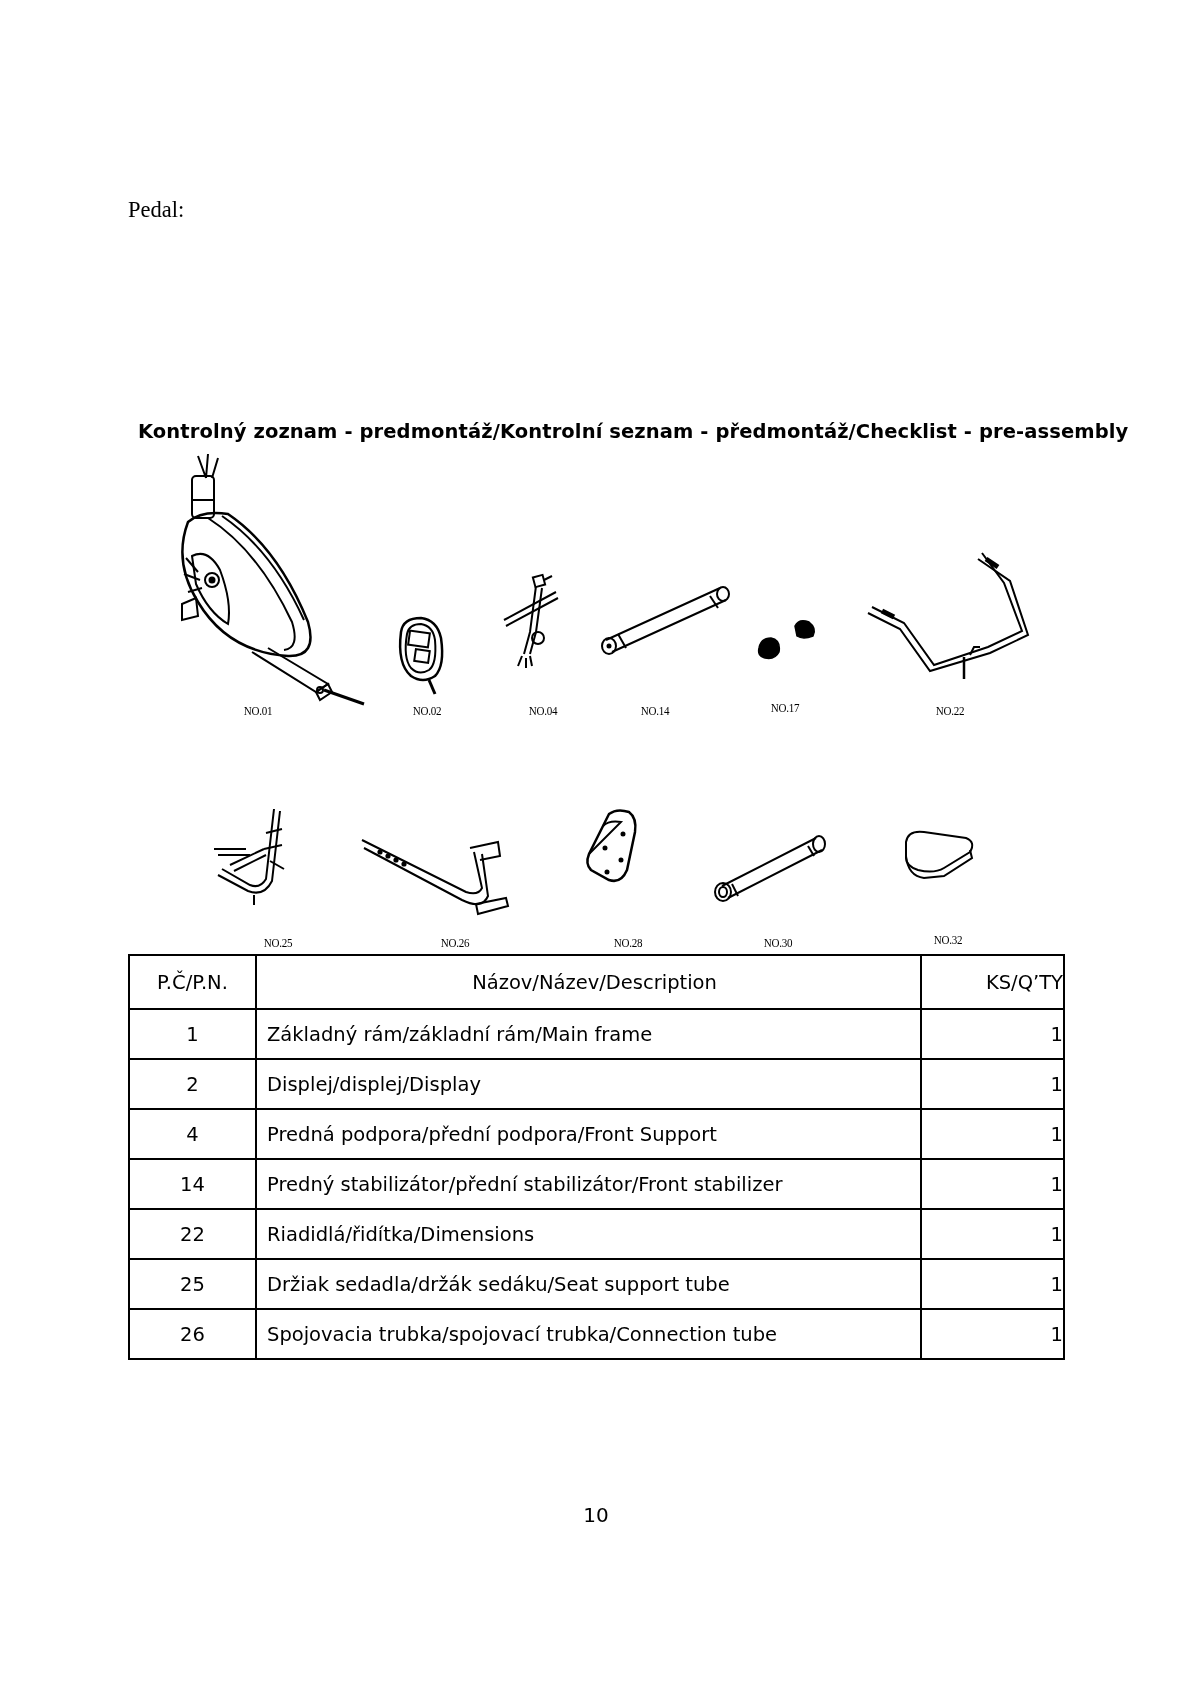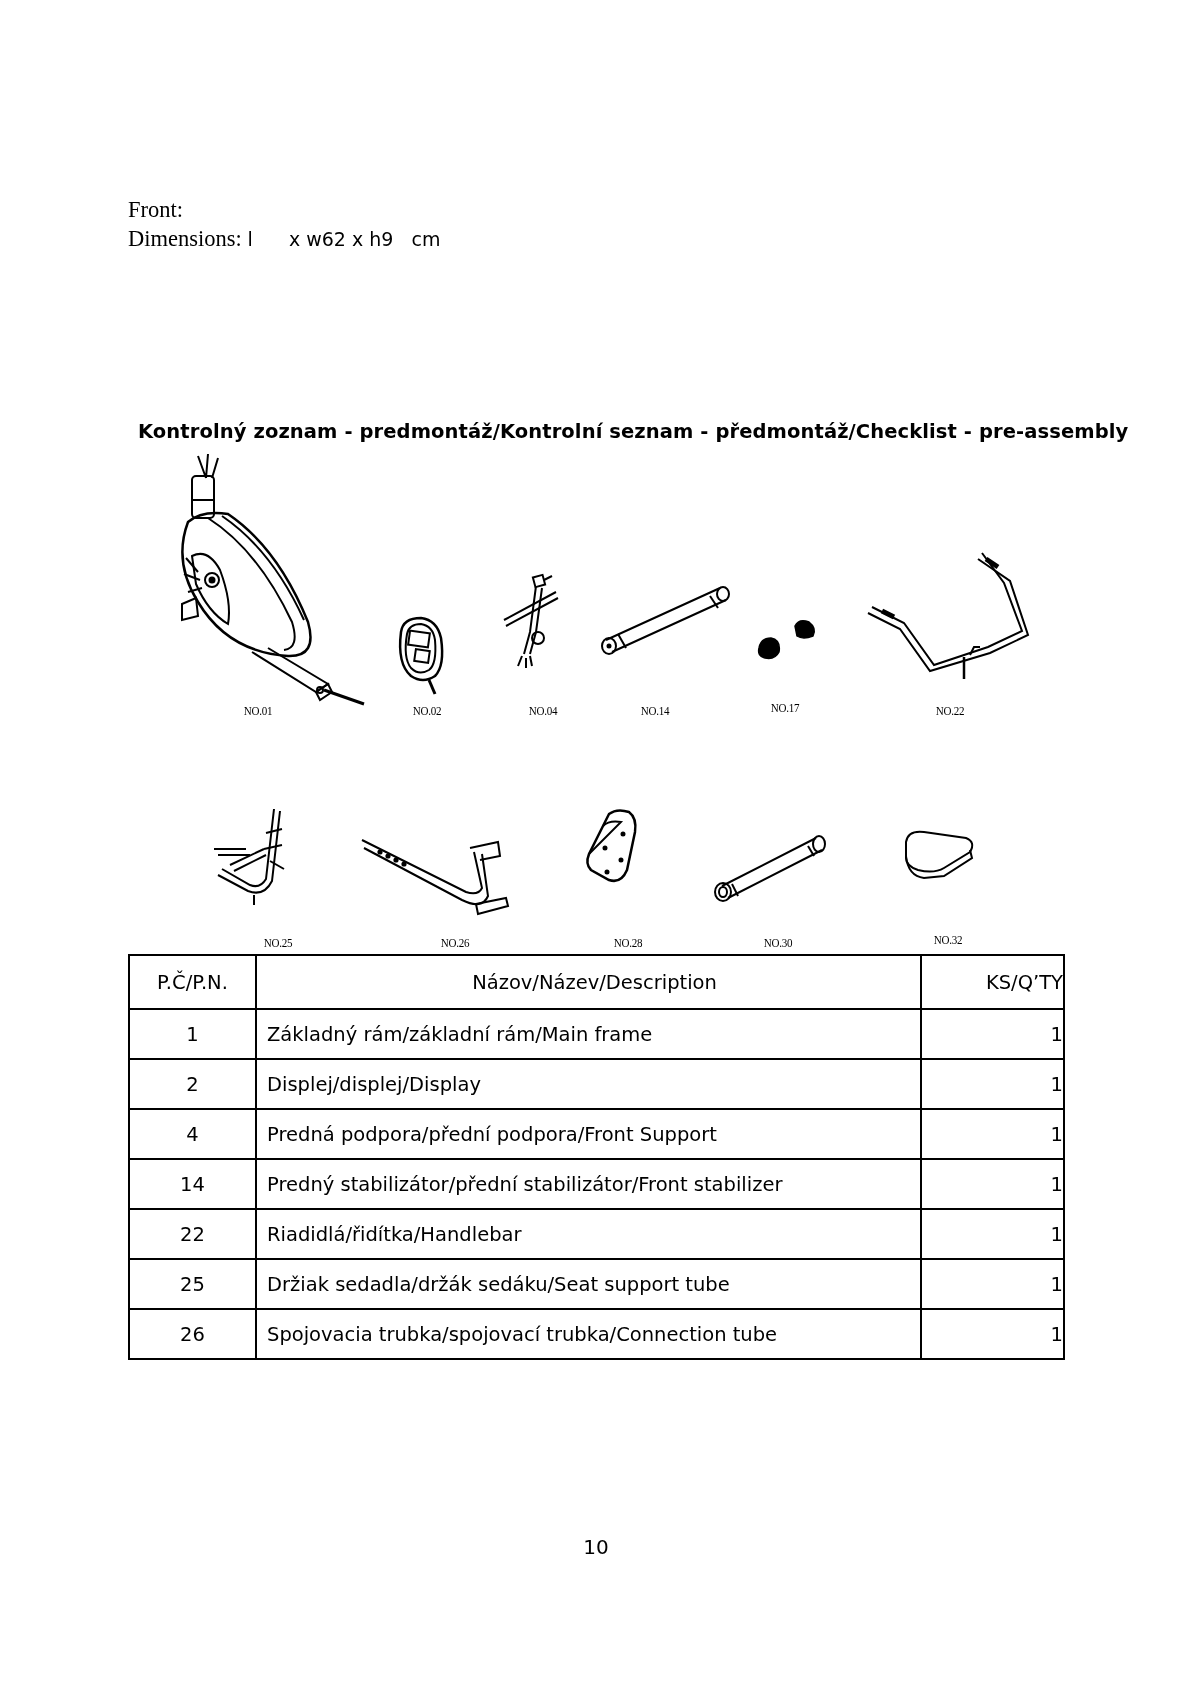--- a/index.html
+++ b/index.html
@@ -20,33 +20,29 @@
   .part-label { position: absolute; width: 80px; margin-left: -40px; text-align: center; font-size: 13px; }
 
   #parts-table { position: absolute; left: 128px; top: 954px; width: 937px; border-collapse: collapse; font-family: "DejaVu Sans", sans-serif; font-size: 19.5px; }
   #parts-table th, #parts-table td { border: 2px solid #000; padding: 0; height: 48px; }
   #parts-table th { font-weight: normal; height: 52px; margin-left: 21px; }
   #parts-table .c-pn { width: 125px; text-align: center; }
   #parts-table .c-desc { text-align: left; padding-left: 10px; }
   #parts-table th.c-desc { text-align: center; padding-left: 12px; }
   #parts-table .c-qty { width: 141px; text-align: right; }
 
-  #page-number { position: absolute; left: 0; width: 1192px; top: 1503px; text-align: center; font-size: 20px; margin-top: 32px; }
+  #page-number { position: absolute; left: 0; width: 1192px; top: 1503px; text-align: center; font-size: 20px; }
 </style>
 </head>
 <body>
 
 <div id="warning-block" class="serif">
   <div class="line">
-    <span>Front:</span>
+    <span>Pedal:</span>
     <span></span>
-  </div>
-  <div class="line">
-    <span>Dimensions:</span>
-    <span class="dim-val" style="white-space:pre">l      x w62 x h9   cm</span>
   </div>
 </div>
 
 <div id="checklist-heading" class="sans">Kontrolný zoznam - predmontáž/Kontrolní seznam - předmontáž/Checklist - pre-assembly</div>
 
 <div class="part" style="left:168px; top:452px;">
   <svg width="205" height="250" viewBox="0 0 205 250" fill="none" stroke="#000" stroke-width="2">
     <path d="M30 4 l8 22 M40 2 l-2 24 M50 6 l-6 20"></path>
     <rect x="24" y="24" width="22" height="42" rx="4"></rect>
     <path d="M24 48 h22"></path>
@@ -201,21 +197,21 @@
       <td class="c-desc">Predná podpora/přední podpora/Front Support</td>
       <td class="c-qty">1</td>
     </tr>
     <tr>
       <td class="c-pn">14</td>
       <td class="c-desc">Predný stabilizátor/přední stabilizátor/Front stabilizer</td>
       <td class="c-qty">1</td>
     </tr>
     <tr>
       <td class="c-pn">22</td>
-      <td class="c-desc">Riadidlá/řidítka/Handlebar</td>
+      <td class="c-desc">Riadidlá/řidítka/Dimensions</td>
       <td class="c-qty">1</td>
     </tr>
     <tr>
       <td class="c-pn">25</td>
       <td class="c-desc">Držiak sedadla/držák sedáku/Seat support tube</td>
       <td class="c-qty">1</td>
     </tr>
     <tr>
       <td class="c-pn">26</td>
       <td class="c-desc">Spojovacia trubka/spojovací trubka/Connection tube</td>

